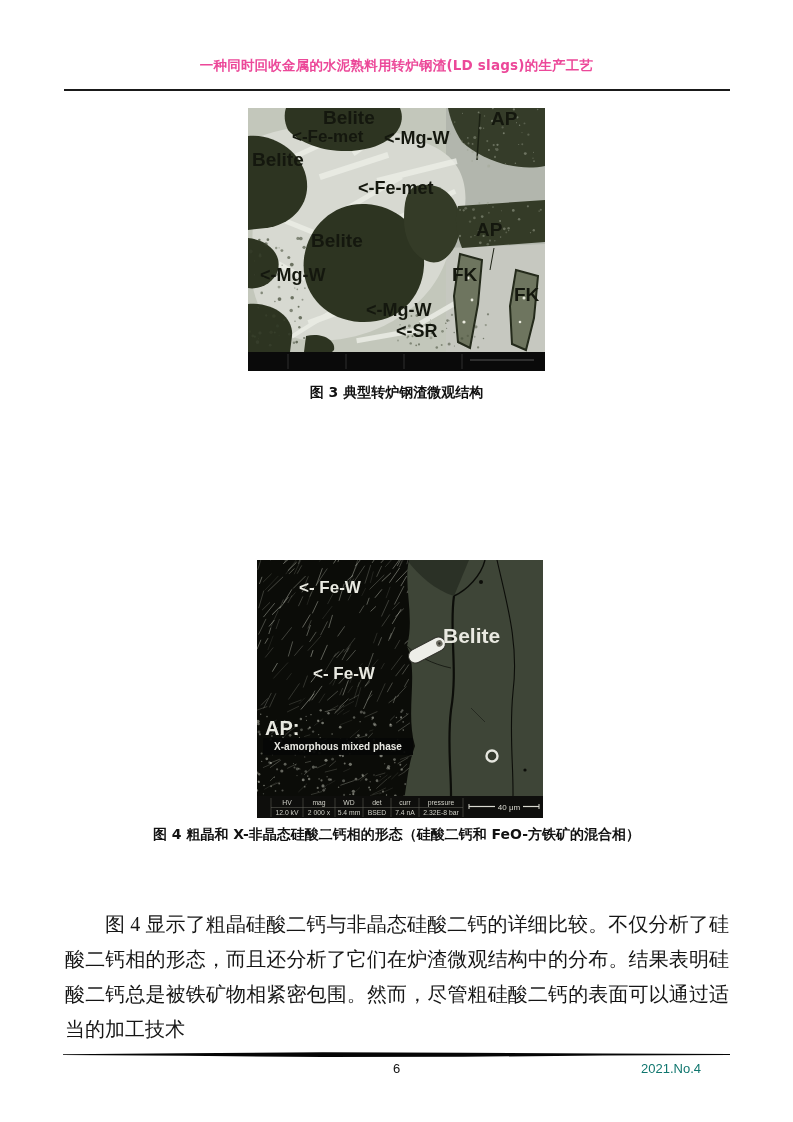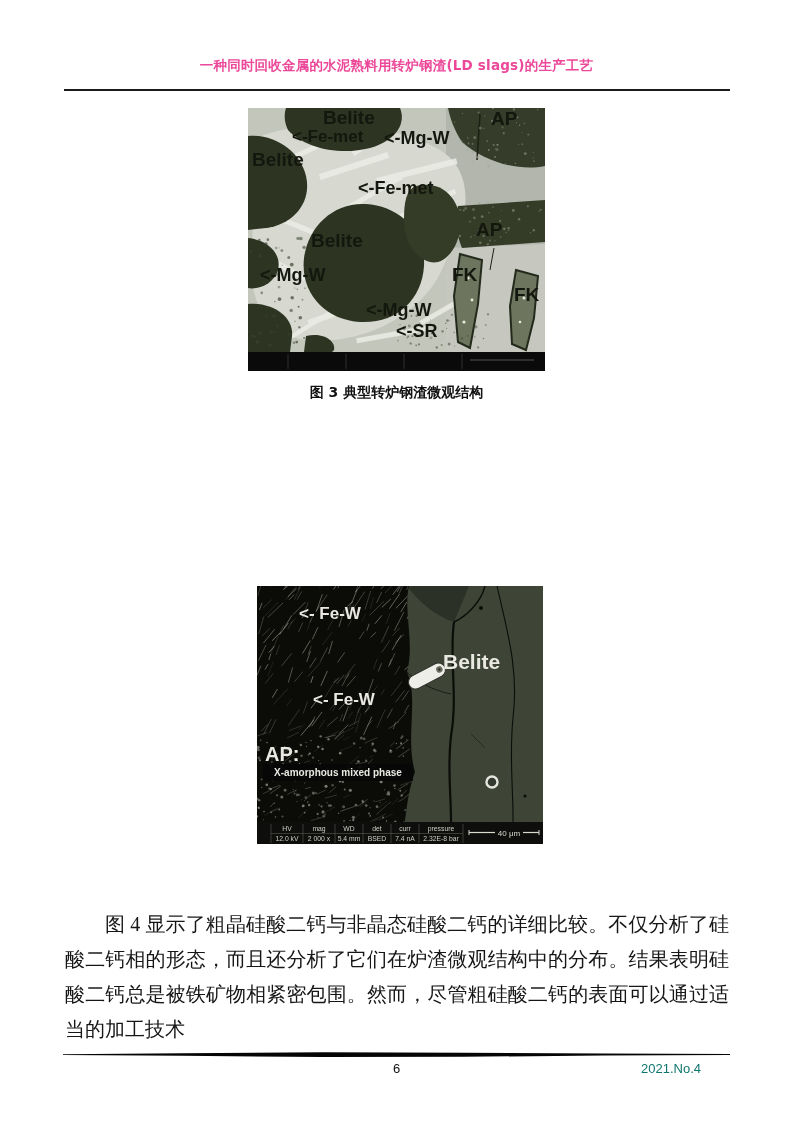--- a/index.html
+++ b/index.html
@@ -9,21 +9,21 @@
     font-family:"Liberation Serif","DejaVu Serif",serif;color:#111;
   }
   .header-title{
     position:absolute;top:57px;left:0;right:0;text-align:center;
     font-family:"DejaVu Sans","Liberation Sans",sans-serif;
     font-size:13.5px;font-weight:600;color:#ec4899;letter-spacing:.2px;
   }
   .header-rule{position:absolute;top:89px;left:64px;width:666px;height:2px;background:#1a1a1a;}
   .fig{position:absolute;text-decoration:underline;}
   .fig3{left:248px;top:108px;width:297px;height:263px;}
-  .fig4{left:257px;top:560px;width:286px;height:258px;margin-top:26px;}
+  .fig4{left:257px;top:560px;width:286px;height:258px;}
   .caption{
     position:absolute;left:0;right:0;text-align:center;
     font-family:"DejaVu Sans","Liberation Sans",sans-serif;
     font-size:14px;font-weight:600;color:#121212;
   }
   .cap3{top:384px;}
   .cap4{top:826px;}
   .body-para{
     position:absolute;left:65px;width:664px;margin:0;
     font-size:20px;color:#161616;text-align:justify;text-indent:2em;
@@ -780,20 +780,21 @@
       <g>
         <line x1="212" y1="246.5" x2="238" y2="246.5" stroke="#d9d9d0" stroke-width="1.2"></line>
         <line x1="266" y1="246.5" x2="282" y2="246.5" stroke="#d9d9d0" stroke-width="1.2"></line>
         <line x1="212" y1="244" x2="212" y2="249" stroke="#d9d9d0" stroke-width="1"></line>
         <line x1="282" y1="244" x2="282" y2="249" stroke="#d9d9d0" stroke-width="1"></line>
         <text x="252" y="249.5" font-size="8" fill="#d9d9d0" text-anchor="middle">40 μm</text>
       </g>
     </svg>
   </div>
 
+  <div class="caption cap4">图 4 粗晶和 X-非晶态硅酸二钙相的形态（硅酸二钙和 FeO-方铁矿的混合相）</div>
 
   <p class="body-para p3">图 4 显示了粗晶硅酸二钙与非晶态硅酸二钙的详细比较。不仅分析了硅酸二钙相的形态，而且还分析了它们在炉渣微观结构中的分布。结果表明硅酸二钙总是被铁矿物相紧密包围。然而，尽管粗硅酸二钙的表面可以通过适当的加工技术</p>
 
   <svg class="footer-line" width="667" height="8" viewBox="0 0 667 8">
     <polygon fill="#050505" points="0,3.2 120,2.3 260,1.2 400,1.8 540,2.5 667,3.1 667,3.9 540,4.5 400,5.8 260,6.1 120,4.8 0,3.9"></polygon>
   </svg>
   <div class="footer-page">6</div>
   <div class="footer-issue">2021.No.4</div>
 
 </div>

